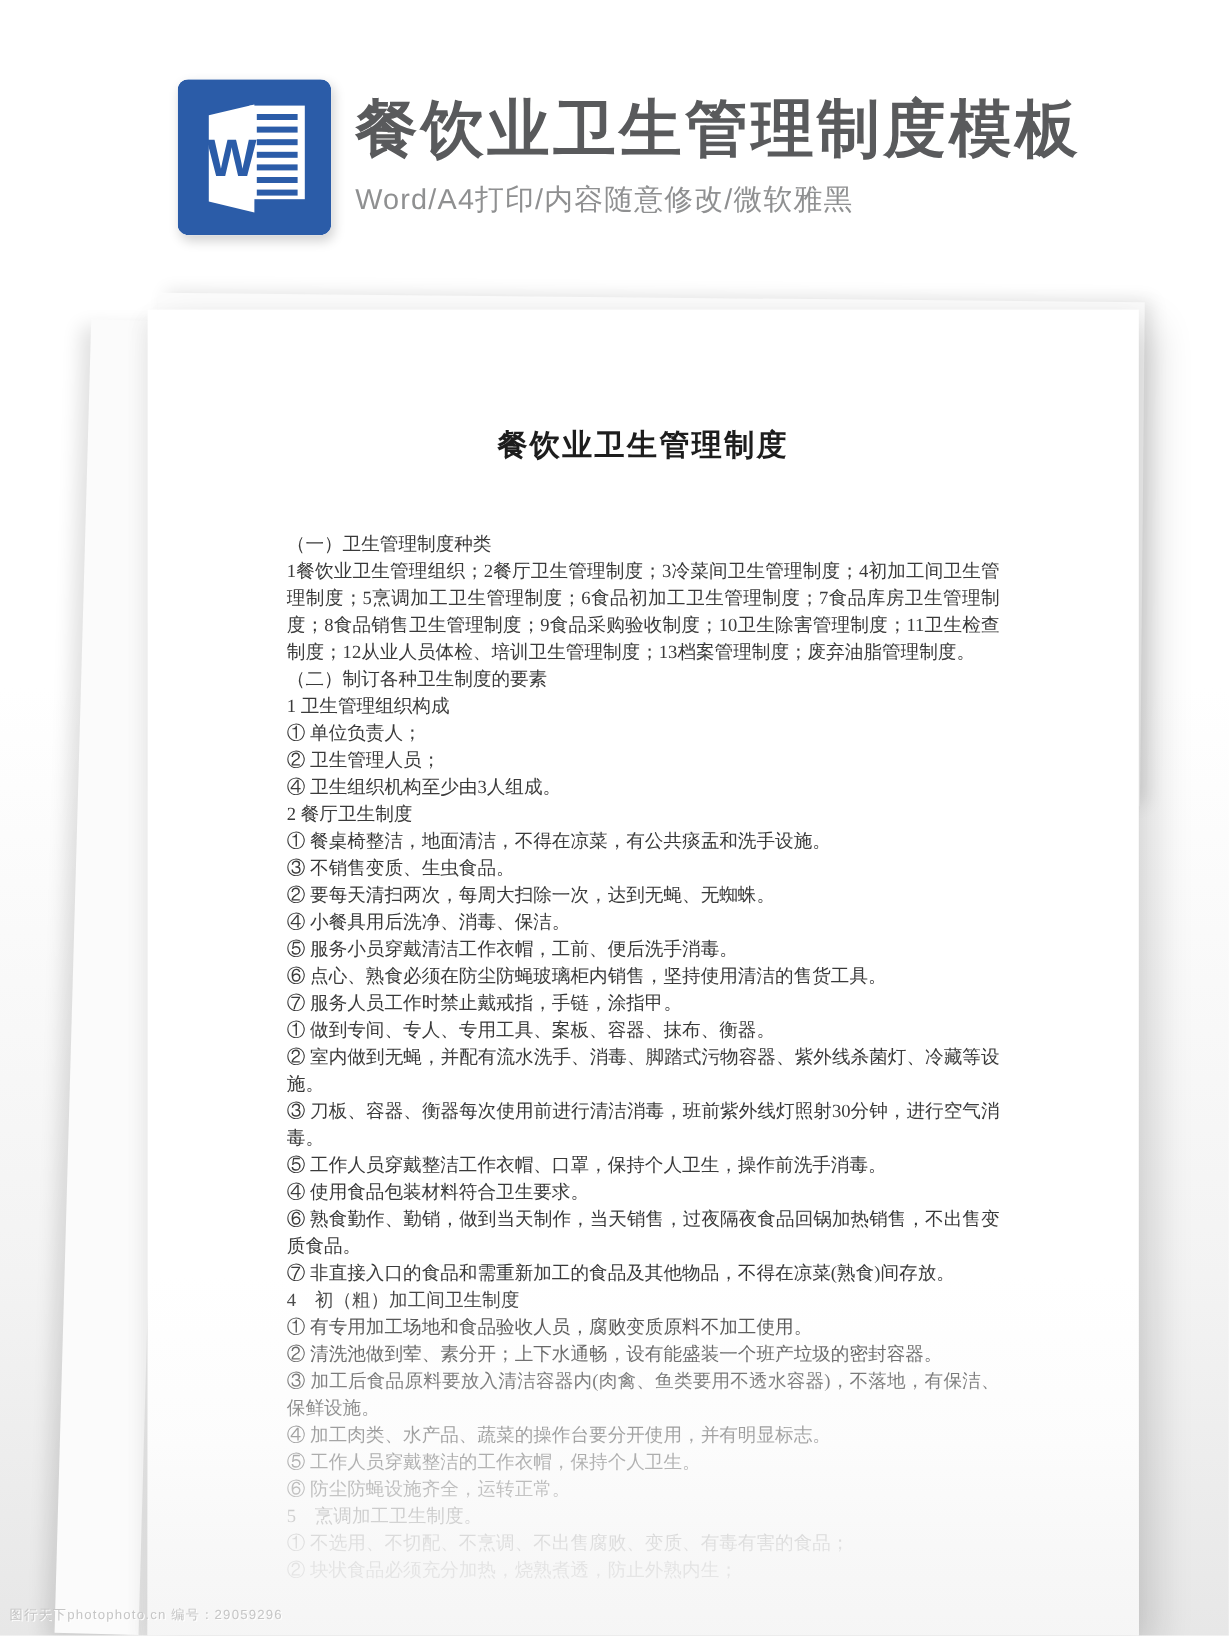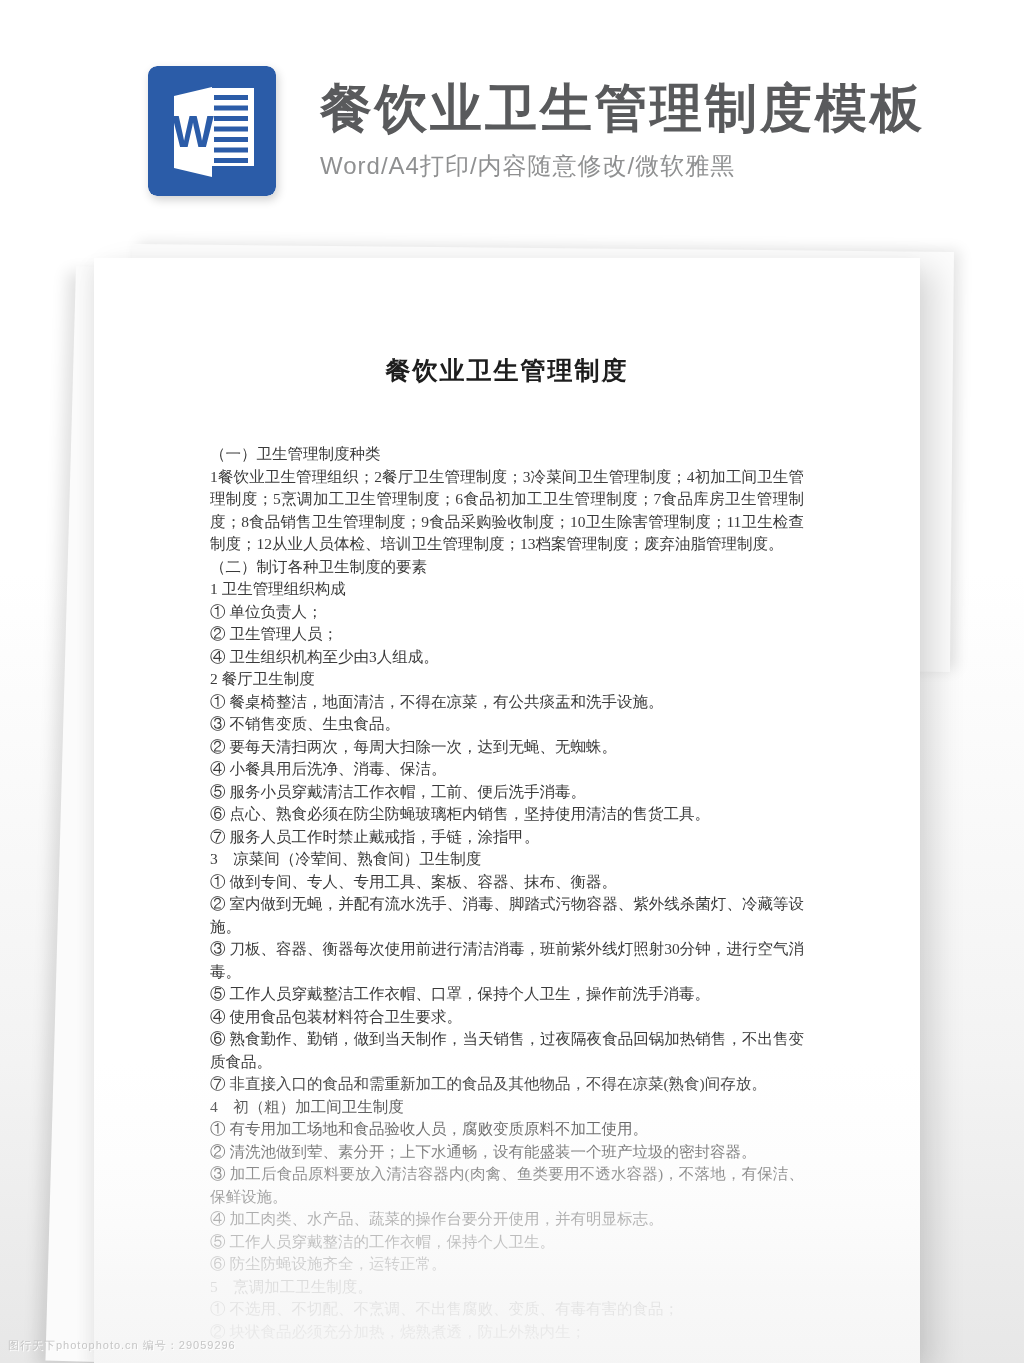--- a/index.html
+++ b/index.html
@@ -20,21 +20,21 @@
   }
   .word-icon {
     width: 128px;
     height: 130px;
     border-radius: 9px;
     overflow: hidden;
     box-shadow: 2px 4px 10px rgba(0,0,0,0.18);
     flex: 0 0 auto;
   }
   .word-icon svg { display: block; width: 100%; height: 100%; }
-  .header-text { margin-left: 44px; }
+  .header-text { margin-left: 20px; }
   .header-title {
     font-size: 52px;
     font-weight: bold;
     color: #595a5c;
     letter-spacing: 3px;
     line-height: 1.1;
   }
   .header-subtitle {
     margin-top: 12px;
     font-size: 24px;
@@ -60,21 +60,21 @@
     top: 244px;
     width: 822px;
     height: 420px;
     background: #fcfcfc;
     transform: rotate(0.55deg);
     transform-origin: bottom left;
     box-shadow: 6px -2px 14px rgba(0,0,0,0.10);
   }
   .document-page {
     position: absolute;
-    left: 94px;
+    left: 123px;
     top: 258px;
     width: 826px;
     height: 1105px;
     background: #ffffff;
     box-shadow: 14px 12px 30px rgba(0,0,0,0.14), -5px 6px 16px rgba(0,0,0,0.05);
   }
 
   
   .doc-title {
     margin-top: 96px;
@@ -165,21 +165,20 @@
       <p class="doc-line">② 卫生管理人员；</p>
       <p class="doc-line">④ 卫生组织机构至少由3人组成。</p>
       <p class="doc-line">2 餐厅卫生制度</p>
       <p class="doc-line">① 餐桌椅整洁，地面清洁，不得在凉菜，有公共痰盂和洗手设施。</p>
       <p class="doc-line">③ 不销售变质、生虫食品。</p>
       <p class="doc-line">② 要每天清扫两次，每周大扫除一次，达到无蝇、无蜘蛛。</p>
       <p class="doc-line">④ 小餐具用后洗净、消毒、保洁。</p>
       <p class="doc-line">⑤ 服务小员穿戴清洁工作衣帽，工前、便后洗手消毒。</p>
       <p class="doc-line">⑥ 点心、熟食必须在防尘防蝇玻璃柜内销售，坚持使用清洁的售货工具。</p>
       <p class="doc-line">⑦ 服务人员工作时禁止戴戒指，手链，涂指甲。</p>
-      <p class="doc-line">3　凉菜间（冷荤间、熟食间）卫生制度</p>
       <p class="doc-line">① 做到专间、专人、专用工具、案板、容器、抹布、衡器。</p>
       <p class="doc-line">② 室内做到无蝇，并配有流水洗手、消毒、脚踏式污物容器、紫外线杀菌灯、冷藏等设施。</p>
       <p class="doc-line">③ 刀板、容器、衡器每次使用前进行清洁消毒，班前紫外线灯照射30分钟，进行空气消毒。</p>
       <p class="doc-line">⑤ 工作人员穿戴整洁工作衣帽、口罩，保持个人卫生，操作前洗手消毒。</p>
       <p class="doc-line">④ 使用食品包装材料符合卫生要求。</p>
       <p class="doc-line">⑥ 熟食勤作、勤销，做到当天制作，当天销售，过夜隔夜食品回锅加热销售，不出售变质食品。</p>
       <p class="doc-line">⑦ 非直接入口的食品和需重新加工的食品及其他物品，不得在凉菜(熟食)间存放。</p>
       <p class="doc-line">4　初（粗）加工间卫生制度</p>
       <p class="doc-line">① 有专用加工场地和食品验收人员，腐败变质原料不加工使用。</p>
       <p class="doc-line">② 清洗池做到荤、素分开；上下水通畅，设有能盛装一个班产垃圾的密封容器。</p>

